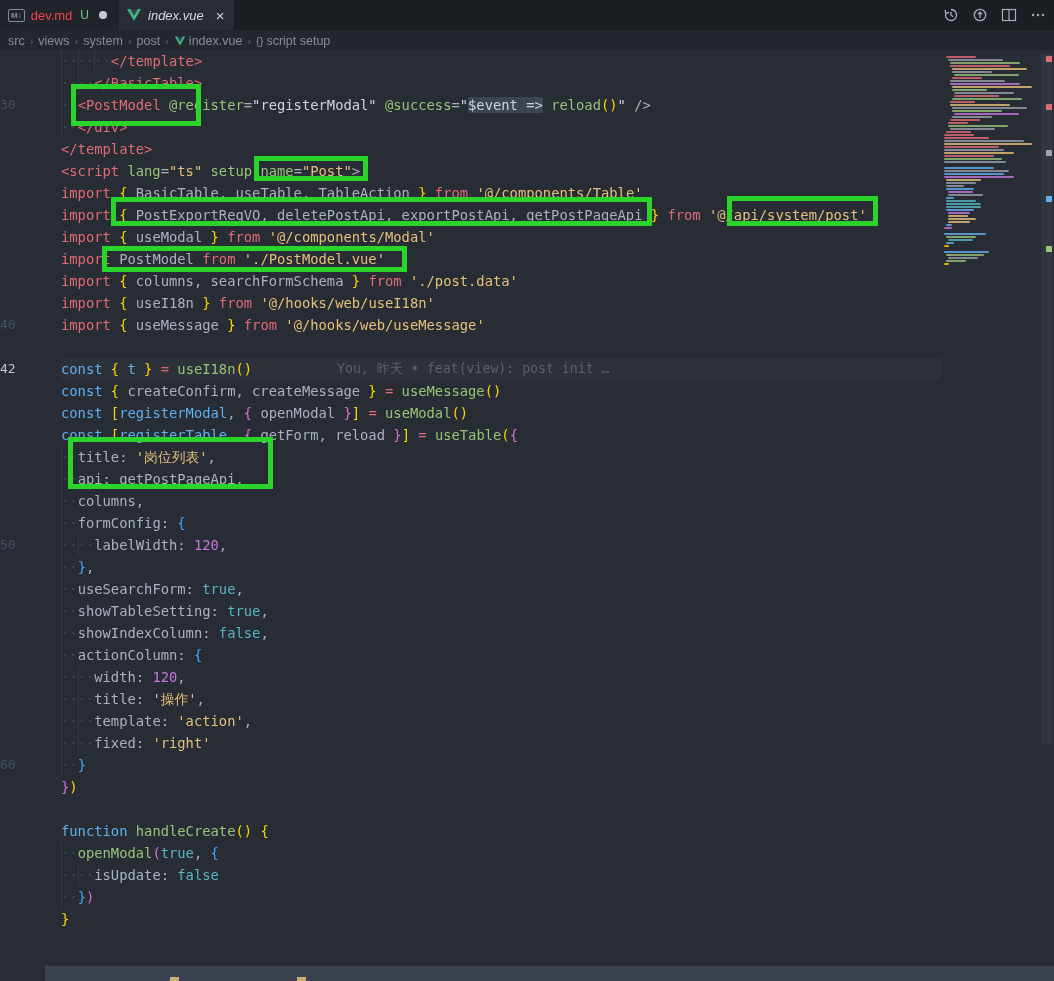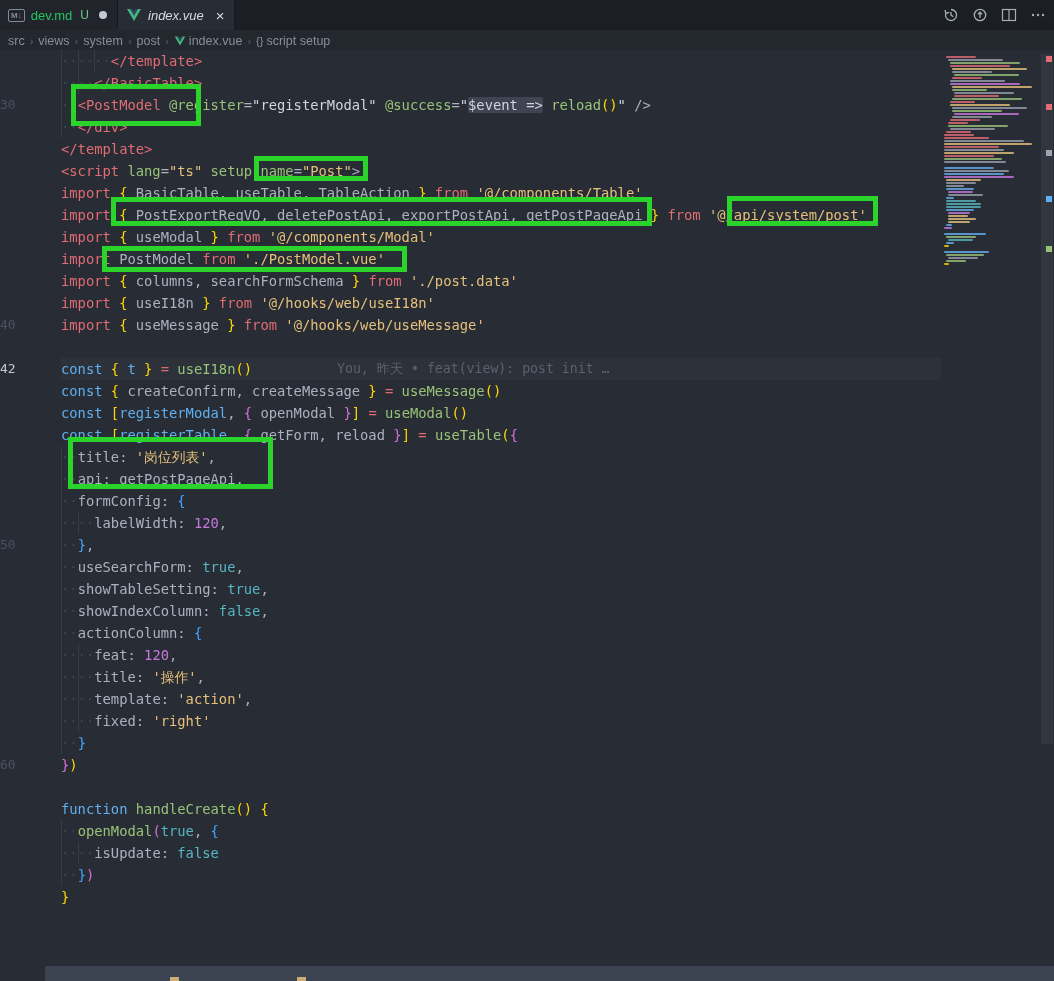--- a/index.html
+++ b/index.html
@@ -5,21 +5,21 @@
   html,body{margin:0;padding:0;background:#282c34;width:1054px;height:981px;overflow:hidden;
     font-family:"Liberation Sans",sans-serif;}
   #window{position:relative;width:1054px;height:981px;background:#282c34;}
 
   
   #tabbar{position:absolute;left:0;top:0;width:1054px;height:30px;background:#1b1f24;display:flex;align-items:stretch;}
   .tab{display:flex;align-items:center;gap:6px;padding:0 10px 0 8px;font-size:13px;background:#21252b;
        border-right:1px solid #16191d;cursor:pointer;white-space:nowrap;}
   .tab.active{background:#282c34;}
   .tab .lbl{color:#9da5b4;}
-  .tab .lbl.untracked{color:#22c55e;}
+  .tab .lbl.untracked{color:#ef4444;}
   .tab .lbl.it{font-style:italic;color:#d7dae0;}
   .badge-u{color:#73c991;font-size:12px;margin-left:2px;}
   .dot{width:8px;height:8px;border-radius:50%;background:#c4cad3;margin-left:4px;}
   .closex{color:#d7dae0;font-size:15px;margin-left:6px;line-height:1;cursor:pointer;}
   .mdicon{border:1px solid #848b98;border-radius:2px;color:#848b98;font-size:8px;padding:0 2px;line-height:11px;font-weight:bold;}
   #editor-actions{position:absolute;right:8px;top:0;height:30px;display:flex;align-items:center;gap:12px;}
   .eicon{width:17px;height:17px;display:flex;align-items:center;justify-content:center;color:#a7aeb9;cursor:pointer;}
 
   
   #breadcrumb{position:absolute;left:0;top:30px;width:1054px;height:22px;background:#23272e;display:flex;align-items:center;
@@ -205,28 +205,29 @@
         <div class="line"><span class="tk-red">import </span><span class="tk-gold">{ </span><span class="tk-var">columns, searchFormSchema</span><span class="tk-gold"> }</span><span class="tk-red"> from </span><span class="tk-yellow">'./post.data'</span></div>
         <div class="line"><span class="tk-red">import </span><span class="tk-gold">{ </span><span class="tk-var">useI18n</span><span class="tk-gold"> }</span><span class="tk-red"> from </span><span class="tk-yellow">'@/hooks/web/useI18n'</span></div>
         <div class="line"><span class="tk-red">import </span><span class="tk-gold">{ </span><span class="tk-var">useMessage</span><span class="tk-gold"> }</span><span class="tk-red"> from </span><span class="tk-yellow">'@/hooks/web/useMessage'</span></div>
         <div class="line"></div>
         <div class="line hl"><span class="tk-kw">const </span><span class="tk-gold">{ </span><span class="tk-bvar">t</span><span class="tk-gold"> } </span><span class="tk-red">= </span><span class="tk-green">useI18n</span><span class="tk-gold">()</span><span class="blame">You, 昨天 • feat(view): post init …</span></div>
         <div class="line"><span class="tk-kw">const </span><span class="tk-gold">{ </span><span class="tk-var">createConfirm, createMessage</span><span class="tk-gold"> } </span><span class="tk-red">= </span><span class="tk-green">useMessage</span><span class="tk-gold">()</span></div>
         <div class="line"><span class="tk-kw">const </span><span class="tk-gold">[</span><span class="tk-bvar">registerModal</span><span class="tk-var">, </span><span class="tk-orchid">{ </span><span class="tk-var">openModal</span><span class="tk-orchid"> }</span><span class="tk-gold">] </span><span class="tk-red">= </span><span class="tk-green">useModal</span><span class="tk-gold">()</span></div>
         <div class="line"><span class="tk-kw">const </span><span class="tk-gold">[</span><span class="tk-bvar">registerTable</span><span class="tk-var">, </span><span class="tk-orchid">{ </span><span class="tk-var">getForm, reload</span><span class="tk-orchid"> }</span><span class="tk-gold">] </span><span class="tk-red">= </span><span class="tk-green">useTable</span><span class="tk-gold">(</span><span class="tk-orchid">{</span></div>
         <div class="line"><span class="guide" style="left: 0px;"></span><span class="dots">··</span><span class="tk-var">title: </span><span class="tk-yellow">'岗位列表'</span><span class="tk-var">,</span></div>
         <div class="line"><span class="guide" style="left: 0px;"></span><span class="dots">··</span><span class="tk-var">api: getPostPageApi,</span></div>
+        <div class="line"><span class="guide" style="left: 0px;"></span><span class="dots">··</span><span class="tk-var">columns,</span></div>
         <div class="line"><span class="guide" style="left: 0px;"></span><span class="dots">··</span><span class="tk-var">formConfig: </span><span class="tk-blue3">{</span></div>
         <div class="line"><span class="guide" style="left: 0px;"></span><span class="guide" style="left: 16.6px;"></span><span class="dots">····</span><span class="tk-var">labelWidth: </span><span class="tk-num">120</span><span class="tk-var">,</span></div>
         <div class="line"><span class="guide" style="left: 0px;"></span><span class="dots">··</span><span class="tk-blue3">}</span><span class="tk-var">,</span></div>
         <div class="line"><span class="guide" style="left: 0px;"></span><span class="dots">··</span><span class="tk-var">useSearchForm: </span><span class="tk-cyan">true</span><span class="tk-var">,</span></div>
         <div class="line"><span class="guide" style="left: 0px;"></span><span class="dots">··</span><span class="tk-var">showTableSetting: </span><span class="tk-cyan">true</span><span class="tk-var">,</span></div>
         <div class="line"><span class="guide" style="left: 0px;"></span><span class="dots">··</span><span class="tk-var">showIndexColumn: </span><span class="tk-cyan">false</span><span class="tk-var">,</span></div>
         <div class="line"><span class="guide" style="left: 0px;"></span><span class="dots">··</span><span class="tk-var">actionColumn: </span><span class="tk-blue3">{</span></div>
-        <div class="line"><span class="guide" style="left: 0px;"></span><span class="guide" style="left: 16.6px;"></span><span class="dots">····</span><span class="tk-var">feat: </span><span class="tk-num">120</span><span class="tk-var">,</span></div>
+        <div class="line"><span class="guide" style="left: 0px;"></span><span class="guide" style="left: 16.6px;"></span><span class="dots">····</span><span class="tk-var">width: </span><span class="tk-num">120</span><span class="tk-var">,</span></div>
         <div class="line"><span class="guide" style="left: 0px;"></span><span class="guide" style="left: 16.6px;"></span><span class="dots">····</span><span class="tk-var">title: </span><span class="tk-yellow">'操作'</span><span class="tk-var">,</span></div>
         <div class="line"><span class="guide" style="left: 0px;"></span><span class="guide" style="left: 16.6px;"></span><span class="dots">····</span><span class="tk-var">template: </span><span class="tk-yellow">'action'</span><span class="tk-var">,</span></div>
         <div class="line"><span class="guide" style="left: 0px;"></span><span class="guide" style="left: 16.6px;"></span><span class="dots">····</span><span class="tk-var">fixed: </span><span class="tk-yellow">'right'</span></div>
         <div class="line"><span class="guide" style="left: 0px;"></span><span class="dots">··</span><span class="tk-blue3">}</span></div>
         <div class="line"><span class="tk-orchid">}</span><span class="tk-gold">)</span></div>
         <div class="line"></div>
         <div class="line"><span class="tk-kw">function </span><span class="tk-green">handleCreate</span><span class="tk-gold">()</span><span class="tk-var"> </span><span class="tk-gold">{</span></div>
         <div class="line"><span class="guide" style="left: 0px;"></span><span class="dots">··</span><span class="tk-green">openModal</span><span class="tk-orchid">(</span><span class="tk-cyan">true</span><span class="tk-var">, </span><span class="tk-blue3">{</span></div>
         <div class="line"><span class="guide" style="left: 0px;"></span><span class="guide" style="left: 16.6px;"></span><span class="dots">····</span><span class="tk-var">isUpdate: </span><span class="tk-cyan">false</span></div>
         <div class="line"><span class="guide" style="left: 0px;"></span><span class="dots">··</span><span class="tk-blue3">}</span><span class="tk-orchid">)</span></div>

